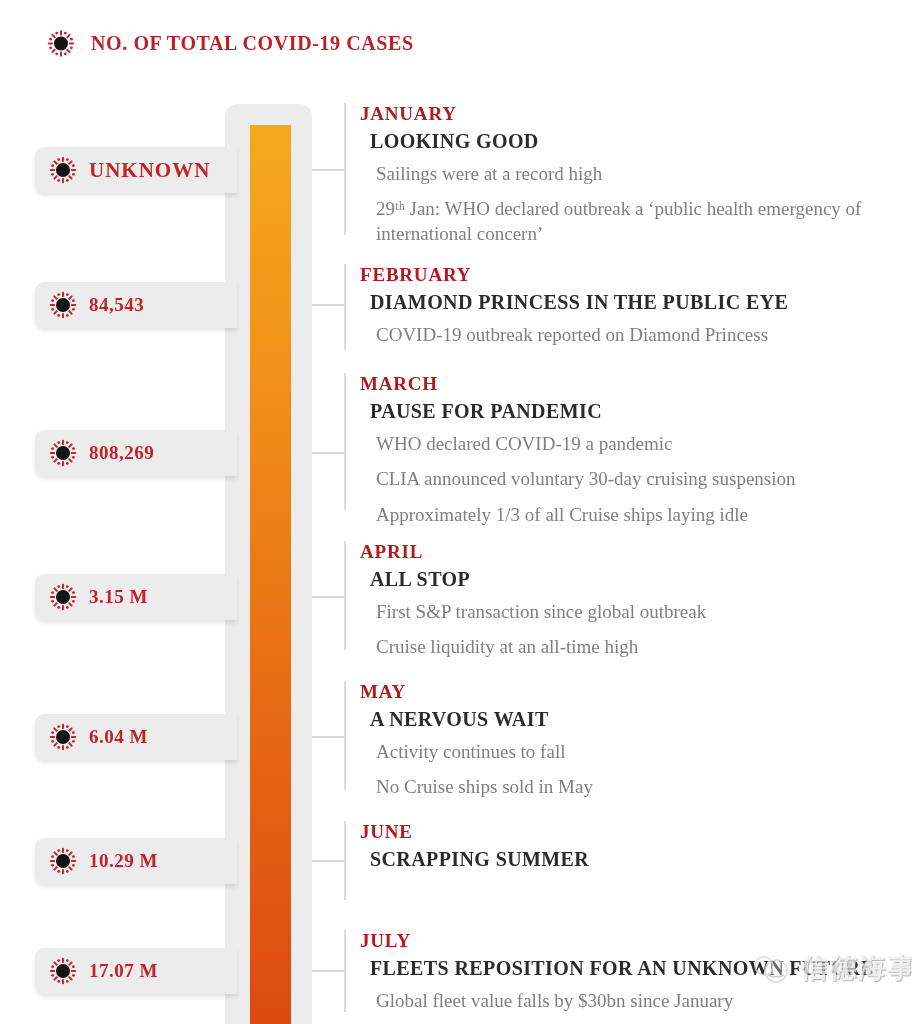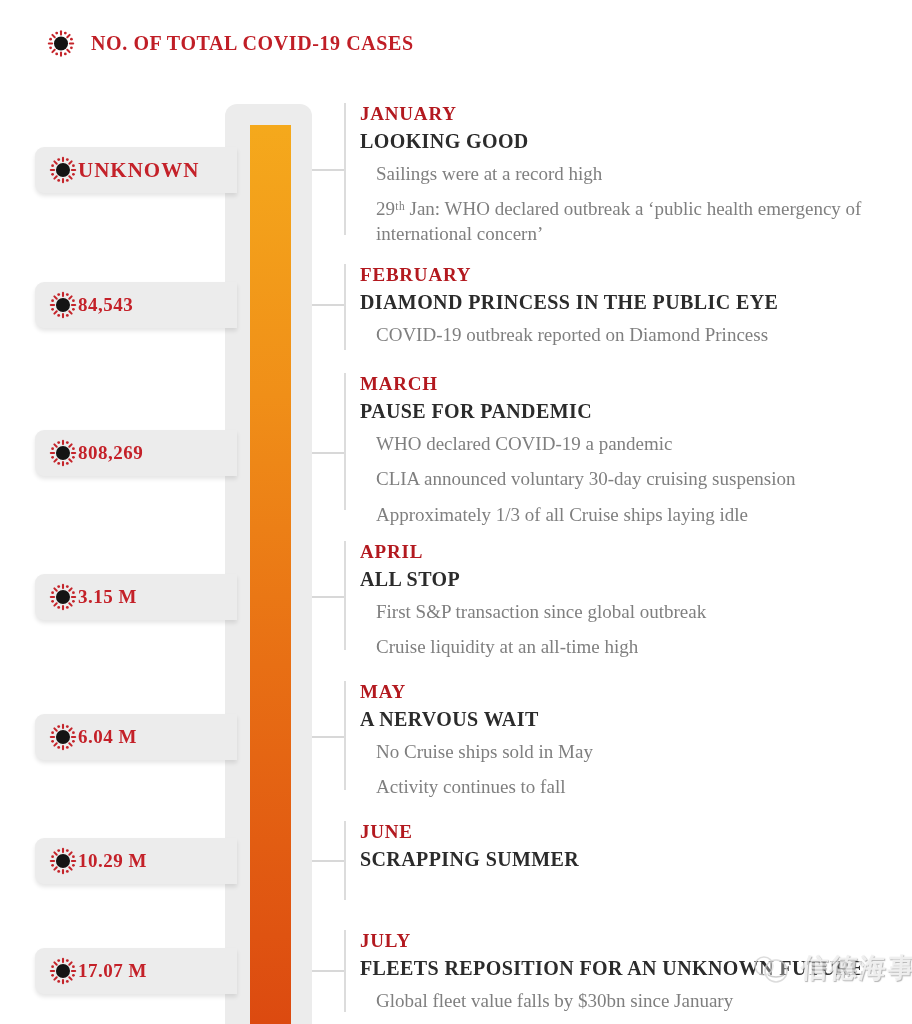--- a/index.html
+++ b/index.html
@@ -40,21 +40,21 @@
   }
 
   
   .band {
     position: absolute;
     left: 35px; width: 202px; height: 46px;
     background: #ececec;
     border-radius: 9px 0 0 9px;
     box-shadow: 0 3px 4px rgba(0,0,0,0.10);
     display: flex; align-items: center;
-    padding-left: 13px; 
+    padding-left: 13px; gap: 11px;
   }
   .band .case-label {
     font-size: 19px; font-weight: 700; letter-spacing: 0.5px;
     color: #c42129; white-space: nowrap;
   }
   .band.first .case-label { font-size: 21px; letter-spacing: 1px; }
 
   
   .connector {
     position: absolute;
@@ -71,21 +71,21 @@
   .month {
     position: absolute;
     left: 360px; width: 545px;
   }
   .month .m-name {
     font-size: 19px; font-weight: 700; letter-spacing: 0.8px;
     color: #b3191f; margin: 0 0 3px 0; line-height: 1.2;
   }
   .month .m-title {
     font-size: 20px; font-weight: 700; letter-spacing: 0.4px;
-    color: #2b2b2b; margin: 0 0 9px 0; line-height: 1.2;
+    color: #2b2b2b; margin: 0 0 9px 10px; line-height: 1.2;
   }
   .month p.m-line {
     font-size: 19px; font-weight: 400;
     color: #7f7f7f; margin: 0 0 11px 16px; line-height: 1.3;
     max-width: 535px;
   }
 
   
   .virus { width: 30px; height: 30px; flex: 0 0 30px; }
   .header .virus { width: 31px; height: 31px; }
@@ -232,22 +232,22 @@
   <div class="month" style="top:541px">
     <div class="m-name">APRIL</div>
     <div class="m-title">ALL STOP</div>
     <p class="m-line">First S&amp;P transaction since global outbreak</p>
     <p class="m-line">Cruise liquidity at an all-time high</p>
   </div>
 
   <div class="month" style="top:681px">
     <div class="m-name">MAY</div>
     <div class="m-title">A NERVOUS WAIT</div>
+    <p class="m-line">Activity continues to fall</p>
     <p class="m-line">No Cruise ships sold in May</p>
-    <p class="m-line">Activity continues to fall</p>
   </div>
 
   <div class="month" style="top:821px">
     <div class="m-name">JUNE</div>
     <div class="m-title">SCRAPPING SUMMER</div>
   </div>
 
   <div class="month" style="top:930px">
     <div class="m-name">JULY</div>
     <div class="m-title">FLEETS REPOSITION FOR AN UNKNOWN FUTURE</div>

